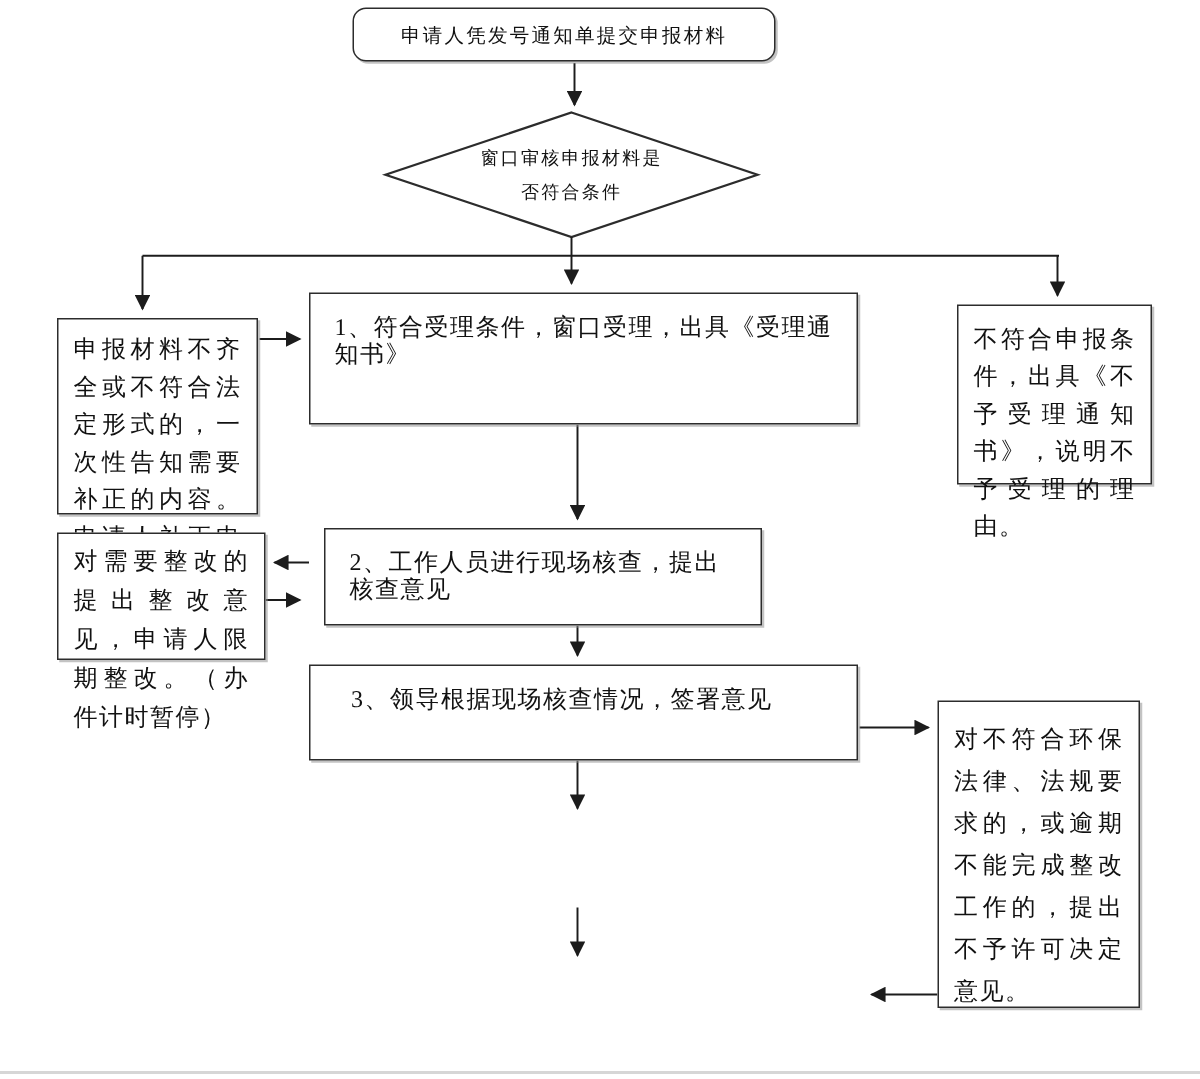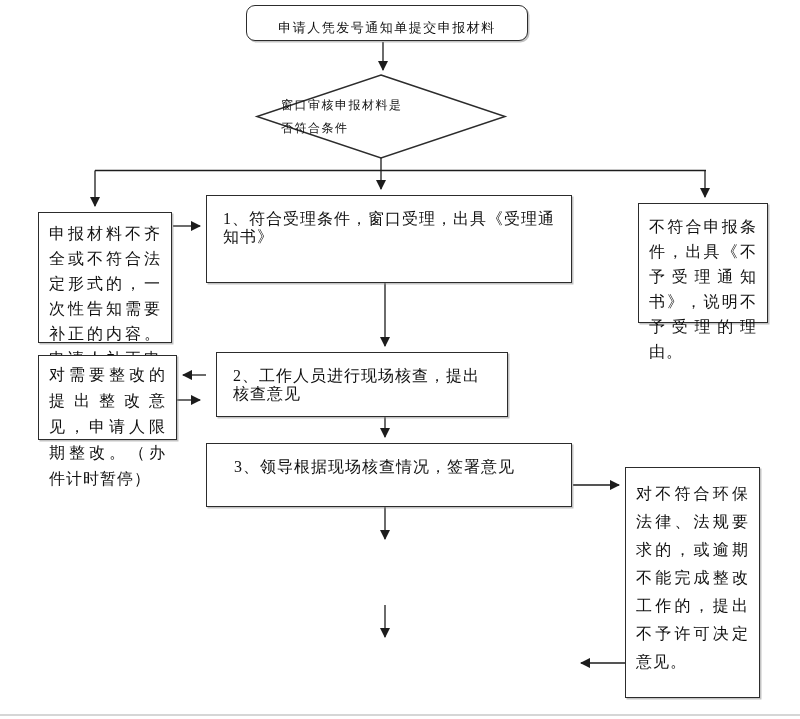--- a/index.html
+++ b/index.html
@@ -22,39 +22,39 @@
     position: absolute;
     box-sizing: border-box;
     background: #ffffff;
     border: 1.5px solid #2c2c2c;
     box-shadow: 1.5px 1.5px 0 rgba(145,145,145,0.55);
     font-size: 16px;
     letter-spacing: 1px;
     line-height: 25px;
   }
   .start {
-    left: 246px; top: 5px; width: 282px; height: 36px;
+    left: 235px; top: 5px; width: 282px; height: 36px;
     border-radius: 9px;
-    display: flex; align-items: flex-end; justify-content: center;
+    display: flex; align-items: center; justify-content: center;
     font-size: 13px; letter-spacing: 1.5px;
   }
   .decision-text {
     position: absolute;
     left: 281px; top: 94px; width: 200px;
-    text-align: left;
+    text-align: center;
     font-size: 12px; letter-spacing: 1.5px; line-height: 23px;
     background: transparent;
   }
   .side {
     text-align: justify;
   }
   .left1  { left: 38px;  top: 212px; width: 134px; height: 131px; padding: 8px 10px;  line-height: 25px; }
   .right1 { left: 638px; top: 203px; width: 130px; height: 120px; padding: 10px 10px; line-height: 25px; }
   .left2  { left: 38px;  top: 355px; width: 139px; height: 85px;  padding: 6px 10px;  line-height: 26px; }
-  .right2 { left: 625px; top: 467px; width: 135px; height: 231px; padding: 12px 10px; line-height: 28px; }
+  .right2 { left: 625px; top: 467px; width: 135px; height: 205px; padding: 12px 10px; line-height: 28px; }
   .step {
     padding: 14px 14px 0 16px;
     line-height: 18px;
   }
   .step1 { left: 206px; top: 195px; width: 366px; height: 88px; }
   .step2 { left: 206px; top: 352px; width: 292px; height: 65px; margin-left: 10px; }
   .step3 { left: 206px; top: 443px; width: 366px; height: 64px; padding-left: 27px; }
   .step4 { left: 206px; top: 545px; width: 366px; height: 60px; }
   .step5 { left: 206px; top: 643px; width: 369px; height: 70px; }
   .divider {

